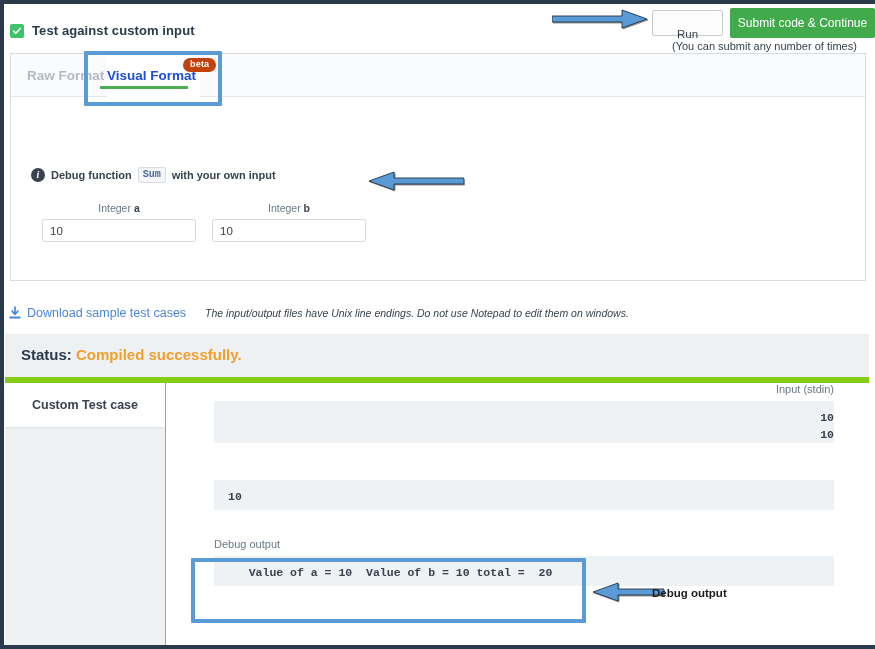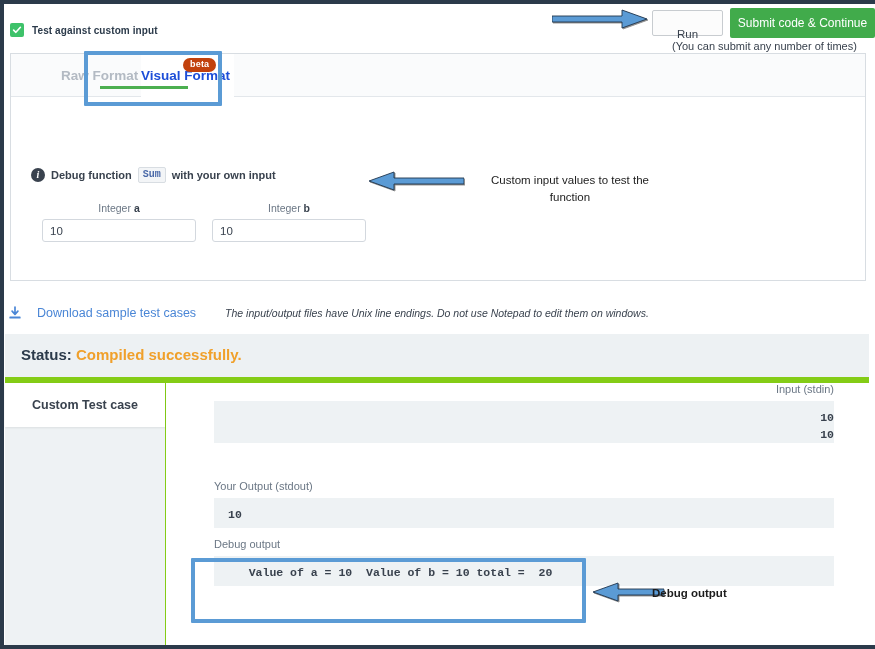--- a/index.html
+++ b/index.html
@@ -58,21 +58,21 @@
   .chk-box {
     width: 14px; height: 14px;
     border-radius: 2px;
     background: #3ec26a;
     display: flex;
     align-items: center;
     justify-content: center;
   }
   .chk-box svg { display: block; }
   .chk-label {
-    font-size: 10px;
+    font-size: 13px;
     font-weight: bold;
     color: #2b3a4a;
     letter-spacing: .1px;
     white-space: nowrap;
   }
 
   .btn-run {
     position: absolute;
     left: 648px; top: 6px;
     width: 71px; height: 25px;
@@ -131,21 +131,20 @@
   }
   .tab {
     position: absolute;
     top: 0;
     height: 43px;
     line-height: 43px;
     font-size: 13.5px;
     font-weight: bold;
     white-space: nowrap;
     cursor: pointer;
-    margin-left: 34px;
   }
   .tab-raw {
     left: 16px;
     color: #b3bac3;
   }
   .tab-visual {
     left: 96px;
     color: #1d4ed8;
     background: #ffffff;
   }
@@ -258,21 +257,21 @@
     position: absolute;
     filter: drop-shadow(1px 1px 0.6px rgba(0,0,0,.45));
   }
 
   
   .download-row {
     position: absolute;
     left: 8px; top: 306px;
     display: flex;
     align-items: center;
-    gap: 15px;
+    gap: 5px;
   }
   .dl-icon { display: block; }
   .dl-link {
     font-size: 12.5px;
     color: #4a86d6;
     text-decoration: none;
     cursor: pointer;
     white-space: nowrap;
   }
   .dl-note {
@@ -441,24 +440,20 @@
     </div>
   </div>
 
   <div class="tab-underline"></div>
   <span class="beta-badge">beta</span>
   <div class="hl-tab"></div>
 
   <svg class="arrow" style="left:368px; top:171px;" width="96" height="20" viewBox="0 0 96 20">
     <path d="M96 7 H26 V1 L1 10 L26 19 V13 H96 Z" fill="#5b9bd5" stroke="#20364d" stroke-width="0.9"></path>
   </svg>
-  <div class="annot-text" style="left:466px; top:172px; width:208px;">
-    <span>Custom input values to test the</span><br>
-    <span>function</span>
-  </div>
 
   <div class="download-row">
     <svg class="dl-icon" width="14" height="14" viewBox="0 0 14 14">
       <path d="M7 1 V7.4 M4.1 5.2 L7 8.3 L9.9 5.2" fill="none" stroke="#4a86d6" stroke-width="1.7" stroke-linecap="round" stroke-linejoin="round"></path>
       <rect x="1.4" y="10.4" width="11.2" height="2.1" rx="0.6" fill="#4a86d6"></rect>
     </svg>
     <a class="dl-link" href="#">Download sample test cases</a>
     <span class="dl-note">The input/output files have Unix line endings. Do not use Notepad to edit them on windows.</span>
   </div>
 
@@ -479,21 +474,20 @@
 
       <div class="results-pane">
 
         <div class="io-block io-input">
           <div class="io-label">Input (stdin)</div>
           <pre class="io-pre">10
 10</pre>
         </div>
 
         <div class="io-block io-output">
-          <div class="io-label">Your Output (stdout)</div>
           <pre class="io-pre">10</pre>
         </div>
 
         <div class="io-block io-debug">
           <div class="io-label">Debug output</div>
           <pre class="io-pre">   Value of a = 10  Value of b = 10 total =  20</pre>
         </div>
 
       </div>
     </div>

